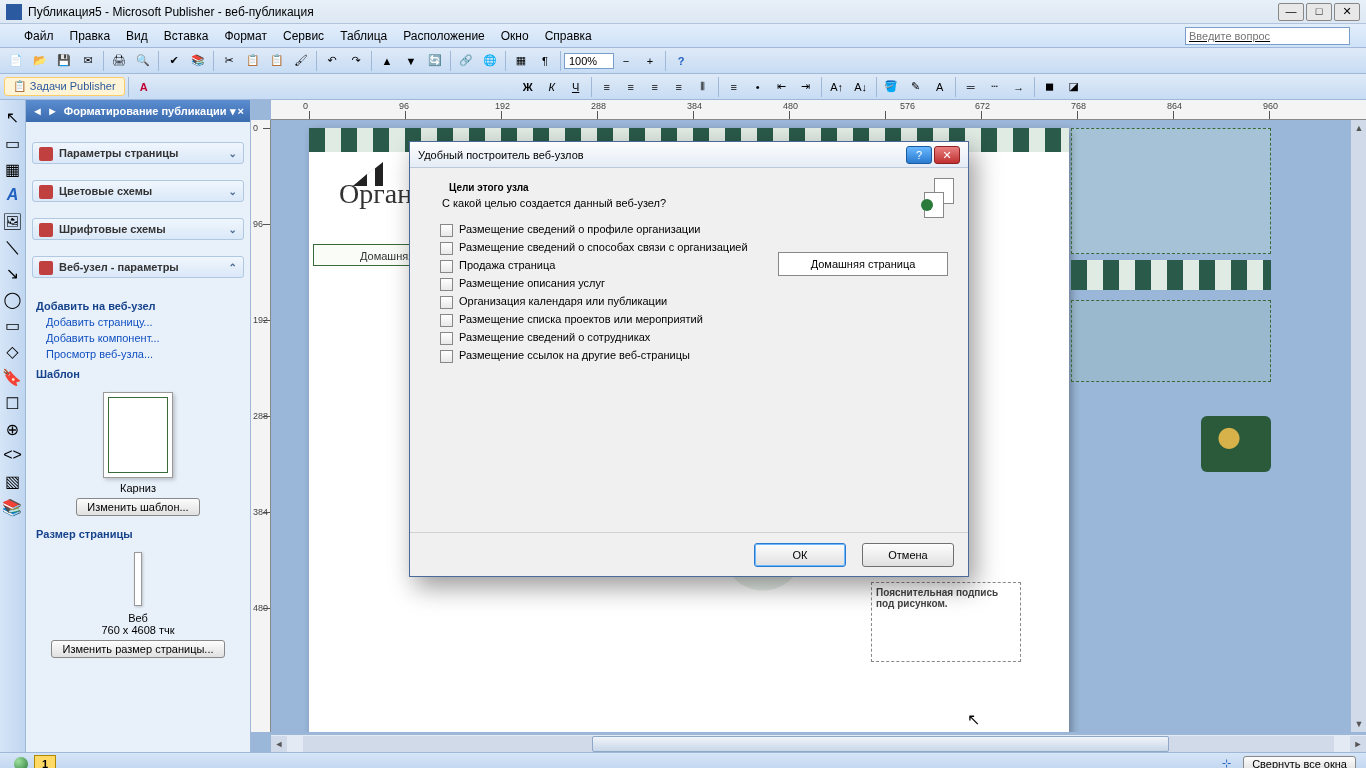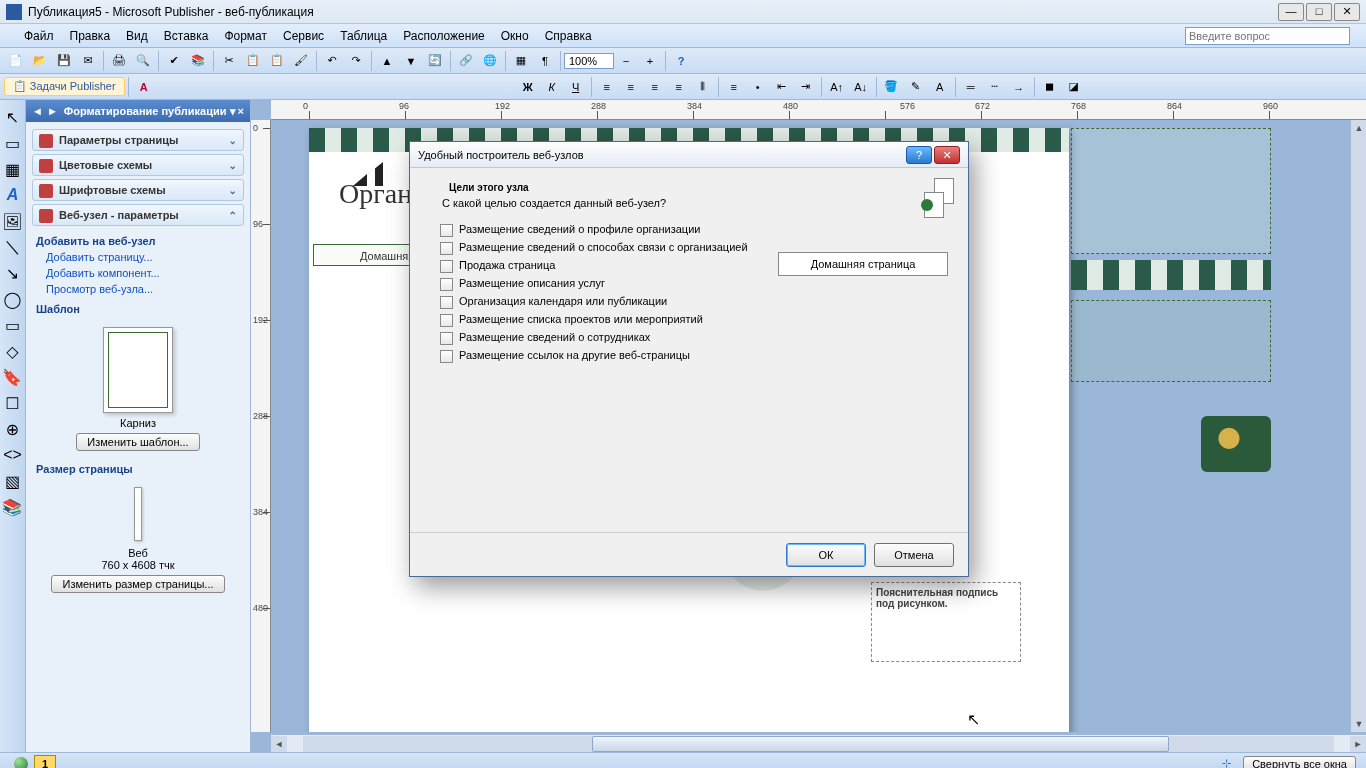--- a/index.html
+++ b/index.html
@@ -8,41 +8,41 @@
 
 .titlebar { height: 24px; background: linear-gradient(#e8f0f8, #dde8f3); display: flex; align-items: center; padding: 0 6px; font-size: 12px; border-bottom: 1px solid #b0c4de; }
 .titlebar-icon { width: 16px; height: 16px; background: #2c5aa0; margin-right: 6px; display:inline-block; }
 .titlebar-spacer { flex: 1; }
 .win-btn { width: 26px; height: 18px; border: 1px solid #888; background: #e8e8e8; margin-left: 2px; font-size: 11px; text-align: center; line-height: 14px; border-radius: 2px; }
 
 
 .menubar { height: 24px; background: linear-gradient(#e3eefb, #cfe2f8); display: flex; align-items: center; padding: 0 16px; font-size: 12px; border-bottom: 1px solid #a0b8d8; }
 .menu-item { padding: 2px 8px; cursor: default; }
 .question-box { margin-left: auto; }
-.question-box input { width: 165px; height: 18px; font-size: 11px; padding: 1px 3px; border: 1px solid #7a9ecb; }
+.question-box input { width: 165px; height: 18px; font-size: 11px; padding: 1px 3px; border: 1px solid #7a9ecb; text-decoration: underline; }
 
 
 .toolbar-row { height: 26px; background: linear-gradient(#dfeaf7, #c7dcf4); border-bottom: 1px solid #a0b8d8; display: flex; align-items: center; padding: 0 4px; font-size: 11px; }
 .tb-btn { width: 22px; height: 22px; margin: 0 1px; display: inline-flex; align-items: center; justify-content: center; border-radius: 2px; }
 .tb-sep { width: 1px; height: 20px; background: #a0b8d8; margin: 0 3px; }
 .tb-label { padding: 0 6px; color: #2c5aa0; }
 .zoom-box { border: 1px solid #7a9ecb; background: white; padding: 1px 4px; font-size: 11px; width: 50px; display: inline-block; }
 
 
 .main { display: flex; height: 652px; }
 .left-tools { width: 26px; background: linear-gradient(90deg, #d6e5f7, #c0d6f0); border-right: 1px solid #a0b8d8; display: flex; flex-direction: column; align-items: center; padding-top: 4px; }
 .left-tools .tb-btn { margin: 2px 0; }
 
 
 .taskpane { width: 225px; background: #e8f0fa; border-right: 1px solid #a0b8d8; font-size: 11px; display: flex; flex-direction: column; }
 .taskpane-header { height: 22px; background: linear-gradient(#5a8cd0, #3c6cb0); color: white; display: flex; align-items: center; padding: 0 6px; font-weight: bold; }
 .taskpane-header .nav-arrows { display: flex; margin-right: 6px; }
 .taskpane-header .close-x { margin-left: 2px; cursor: pointer; }
 .taskpane-body { padding: 4px 0; }
-.tp-section { background: linear-gradient(#f0f6fd, #dae8f8); border: 1px solid #b0c8e0; border-radius: 3px; margin: 3px 6px; padding: 4px 8px 4px 26px; font-weight: bold; color: #333; position: relative; cursor: pointer; }
+.tp-section { background: linear-gradient(#f0f6fd, #dae8f8); border: 1px solid #b0c8e0; border-radius: 3px; margin: 16px 6px; padding: 4px 8px 4px 26px; font-weight: bold; color: #333; position: relative; cursor: pointer; }
 .tp-section::before { content: ""; position: absolute; left: 6px; top: 4px; width: 14px; height: 14px; background: #c04040; border-radius: 2px; }
 .tp-section-chev { position: absolute; right: 6px; top: 5px; color: #4a6a90; font-size: 10px; }
 .tp-subheader { padding: 6px 10px 2px; font-weight: bold; color: #15428b; }
 .tp-link { padding: 2px 10px 2px 20px; color: #1050c0; cursor: pointer; }
 .tp-template { text-align: center; padding: 6px; }
 .tp-thumb { width: 70px; height: 86px; background: white; border: 1px solid #999; margin: 4px auto; box-shadow: 2px 2px 4px rgba(0,0,0,.2); position: relative; }
 .tp-thumb-inner { position:absolute; inset:4px; border:1px solid #3a6a3a; }
 .tp-btn { background: linear-gradient(#fdfdfd, #e0e0e0); border: 1px solid #888; border-radius: 3px; padding: 2px 10px; font-size: 11px; margin-top: 4px; cursor: pointer; }
 .tp-pagesize { text-align: center; padding: 6px; }
 .tp-pagethumb { width: 8px; height: 54px; background: white; border: 1px solid #999; margin: 4px auto 6px; box-shadow: 1px 1px 3px rgba(0,0,0,.2); }
@@ -92,21 +92,21 @@
 .dlg-sub { padding-left: 14px; margin-bottom: 14px; }
 .dlg-icons { position: absolute; top: 10px; right: 14px; width: 50px; height: 40px; }
 .dlg-icons .ico { width: 20px; height: 26px; background: #fff; border: 1px solid #888; position: absolute; }
 .dlg-icons .ico.a { top: 0; right: 0; } .dlg-icons .ico.b { top: 14px; right: 10px; }
 .dlg-icons .globe2 { position:absolute; width:12px; height:12px; border-radius:50%; background:#2a7a3a; top:6px; left:-4px; }
 .dlg-check-row { display: flex; align-items: flex-start; margin: 4px 0; padding-left: 12px; }
 .dlg-check { width: 13px; height: 13px; border: 1px solid #888; background: linear-gradient(#fff, #e8e8e8); margin-right: 6px; flex-shrink: 0; margin-top: 1px; }
 .dlg-check-label { max-width: 290px; }
 .dlg-preview-box { position: absolute; top: 84px; right: 20px; width: 170px; height: 24px; border: 1px solid #888; background: white; text-align: center; line-height: 22px; }
 .dlg-footer { height: 44px; border-top: 1px solid #d0d0d0; display: flex; align-items: center; justify-content: flex-end; padding: 0 14px; gap: 8px; }
-.dlg-btn { width: 80px; height: 24px; border: 1px solid #707070; border-radius: 3px; background: linear-gradient(#fdfdfd, #e0e0e0); font-size: 11px; cursor: pointer; }
+.dlg-btn { width: 92px; height: 24px; border: 1px solid #707070; border-radius: 3px; background: linear-gradient(#fdfdfd, #e0e0e0); font-size: 11px; cursor: pointer; margin-left: 8px; }
 .dlg-btn.primary { border: 1px solid #2a7ad0; box-shadow: 0 0 0 1px #6ab8ff inset; }
 
 .cursor { position: absolute; left: 967px; top: 710px; font-size: 16px; color: black; pointer-events: none; }
 </style>
 </head>
 <body>
 
 <div class="titlebar">
   <span class="titlebar-icon"></span>
   <span>Публикация5 - Microsoft Publisher - веб-публикация</span>

